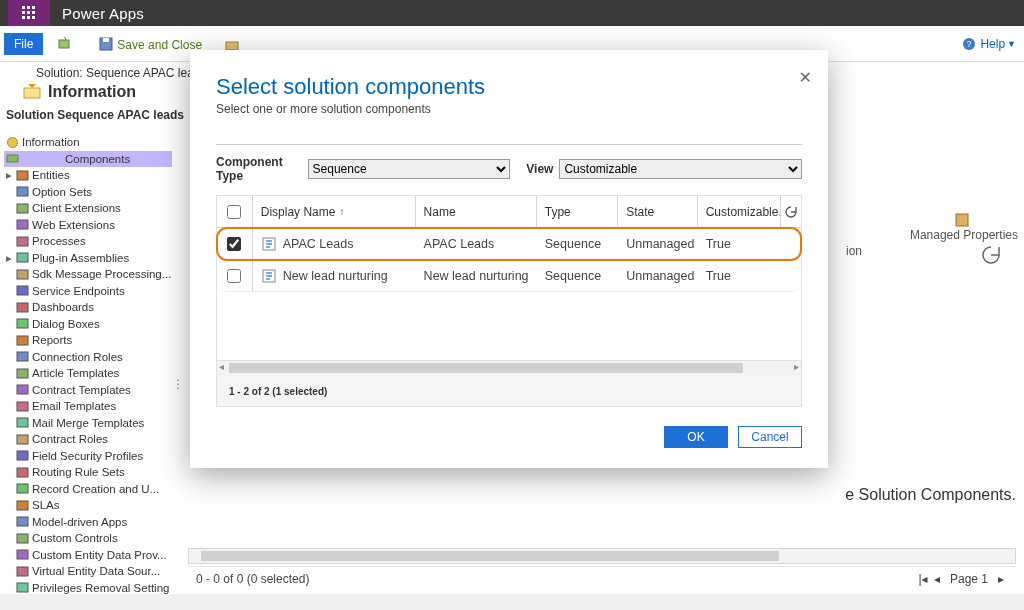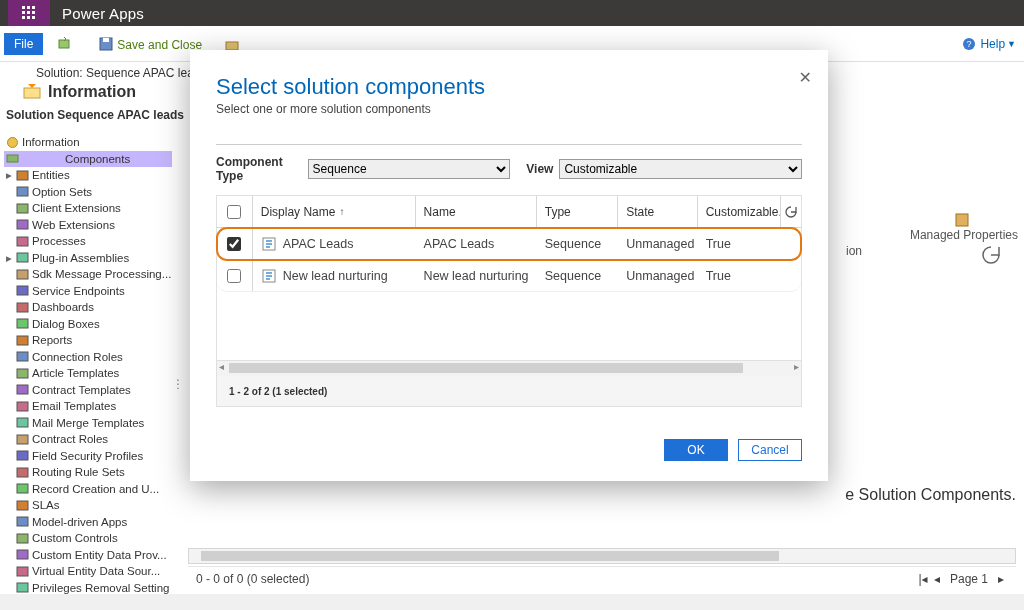--- a/index.html
+++ b/index.html
@@ -312,21 +312,21 @@
 }
 
 .grid-footer {
   height:30px; display:flex; align-items:center;
   padding-left:12px; font-weight:700; font-size:10px; color:#333;
   background:#f5f5f5;
 }
 
 .dialog-buttons {
   display:flex; justify-content:flex-end; gap:10px;
-  margin-top:32px;
+  margin-top:19px;
 }
 .btn {
   width:64px; height:22px; font-size:12px;
   display:inline-flex; align-items:center; justify-content:center;
 }
 .btn-primary { background:#1e6fd6; color:#fff; border:1px solid #1e6fd6; }
 .btn-secondary { background:#fff; color:#1e6fd6; border:1px solid #1e6fd6; }
 
 input[type="checkbox"] { width:14px; height:14px; }
 input[type="checkbox"].checked {

